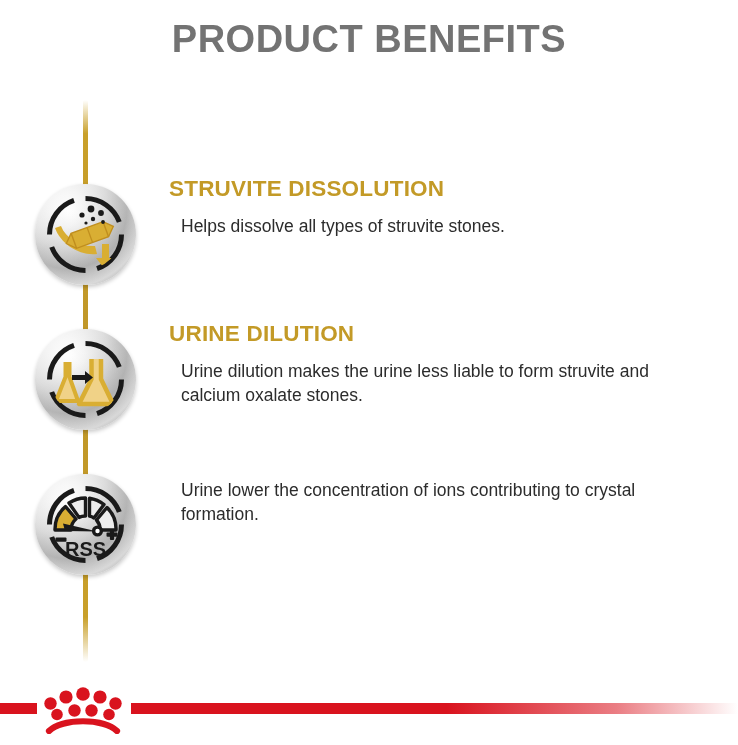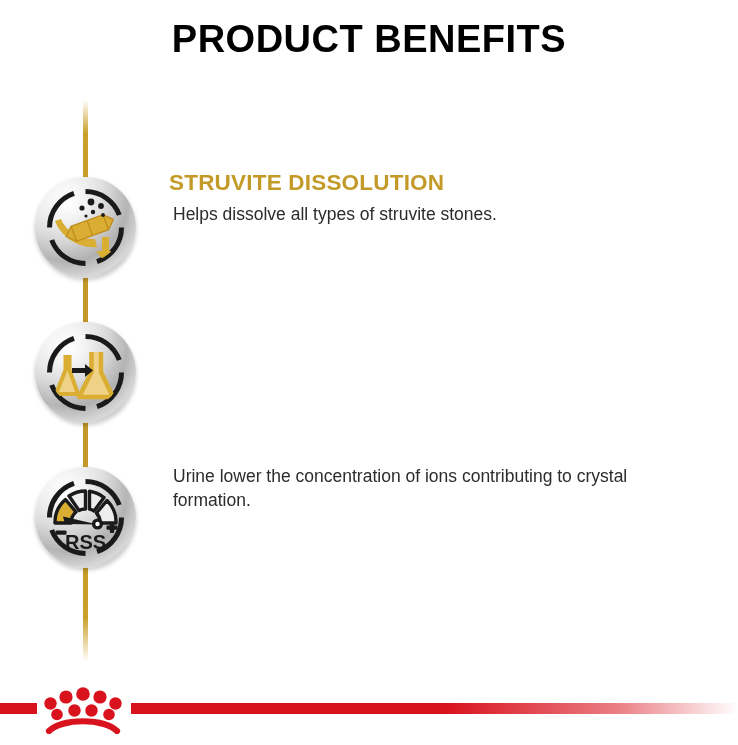--- a/index.html
+++ b/index.html
@@ -26,21 +26,21 @@
   
   .title {
     position: absolute;
     top: 16px;
     left: 0;
     width: 738px;
     text-align: center;
     font-size: 38px;
     font-weight: bold;
     letter-spacing: 0.5px;
-    color: #000000;
+    color: #737373;
     line-height: 46px;
     white-space: nowrap;
   }
 
   
   .spine {
     position: absolute;
     left: 83px;
     top: 100px;
     width: 5px;
@@ -62,21 +62,21 @@
     width: 738px;
   }
   .benefit-row {
     position: relative;
     height: 145px;
   }
 
   .icon-wrap {
     position: absolute;
     left: 35px;
-    top: 9px;
+    top: 16px;
     width: 101px;
     height: 101px;
   }
 
   
   .disc {
     position: absolute;
     inset: 0;
     border-radius: 50%;
     background:
@@ -92,38 +92,38 @@
   }
   .disc-svg {
     position: absolute;
     inset: 0;
   }
 
   
   .btext {
     position: absolute;
     left: 169px;
-    top: 2px;
+    top: 8px;
     width: 545px;
   }
   .bhead {
     font-size: 22.5px;
     font-weight: bold;
     color: #C39A27;
     letter-spacing: 0.2px;
     line-height: 26px;
     margin: 0 0 6px 0;
     white-space: nowrap;
   }
   .bbody {
     font-size: 17.5px;
     font-weight: normal;
     color: #2C2C2C;
     line-height: 24px;
-    margin: 4px;
+    margin: 12px;
     max-width: 500px;
   }
 
   
   .footer {
     position: absolute;
     left: 0;
     bottom: 0;
     width: 738px;
     height: 72px;
@@ -225,20 +225,24 @@
           <g clip-path="url(#c2)">
 
             <path d="M30.5 33 L30.5 48 L21 72 L43 72 L34.5 48 L34.5 33" fill="#F0D287" stroke="#D9AE33" stroke-width="4" stroke-linejoin="round"></path>
 
             <path d="M56.5 30 L56.5 50 L44 75 L78 75 L66 50 L66 30" fill="#F0D287" stroke="#D9AE33" stroke-width="4.5" stroke-linejoin="round"></path>
 
             <path d="M37 46 L50 46 L50 42 L58 48.5 L50 55 L50 51 L37 51 Z" fill="#1A1A1A"></path>
           </g>
         </svg>
       </div>
+      <div class="btext">
+        <p class="bhead">URINE DILUTION</p>
+        <p class="bbody">Urine dilution makes the urine less liable to form struvite and calcium oxalate stones.</p>
+      </div>
     </div>
 
     <div class="benefit-row">
       <div class="icon-wrap">
         <div class="disc"></div>
         <svg class="disc-svg" viewBox="0 0 101 101">
           <defs>
             <clipPath id="c3">
                 <circle cx="50.5" cy="50.5" r="35"></circle>
               </clipPath>

